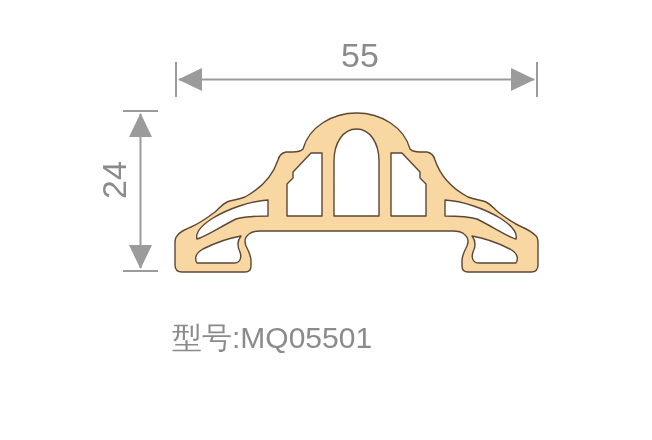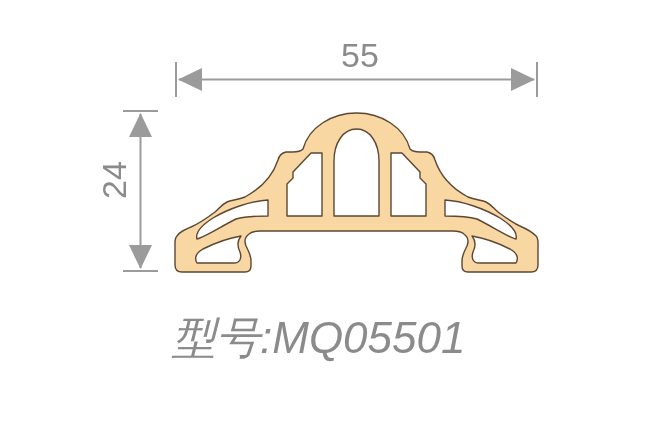--- a/index.html
+++ b/index.html
@@ -54,24 +54,23 @@
   .dim-label.vertical {
     left: 114px;
     top: 180px;
     transform: translate(-50%, -50%) rotate(-90deg);
   }
   .caption-block {
     position: absolute;
     left: 172px;
     top: 312px;
     color: var(--text-color, #8B8B8B);
-    font-size: 44px;
+    font-size: 30px;
     line-height: 52px;
     white-space: nowrap;
-    font-style: italic;
   }
   .caption-line {
     display: block;
   }
 </style>
 </head>
 <body>
 
 <div class="canvas">
 

